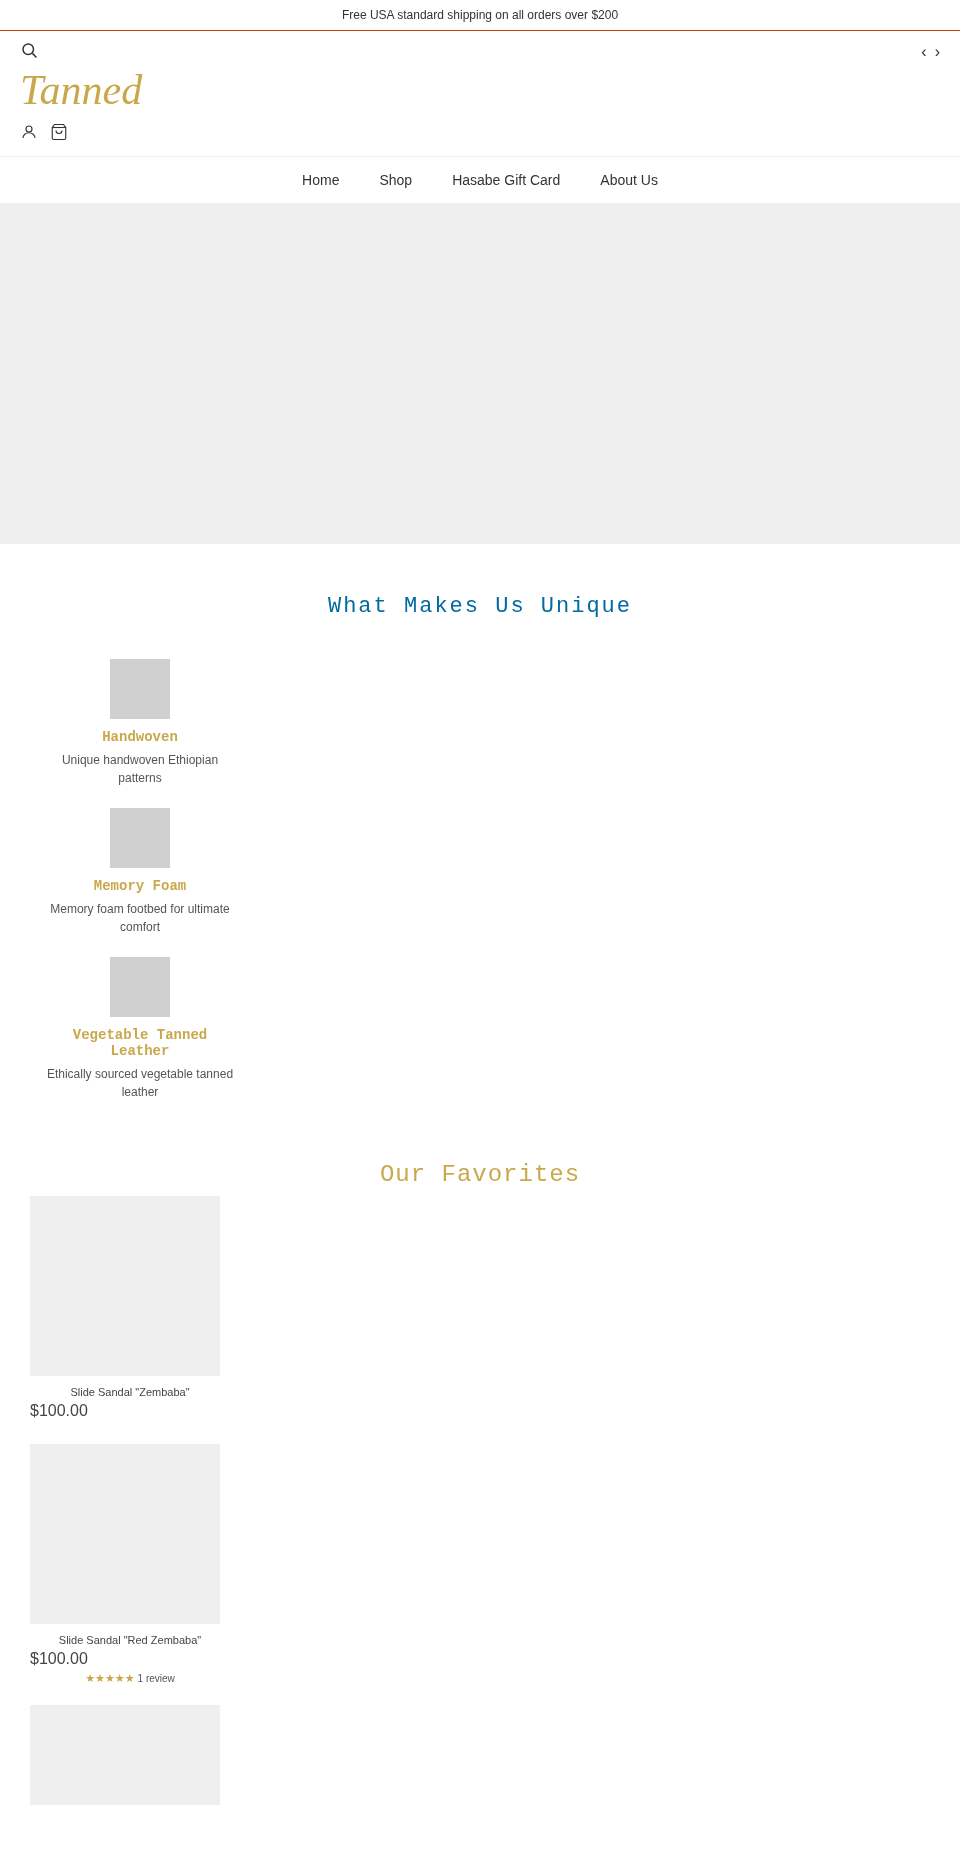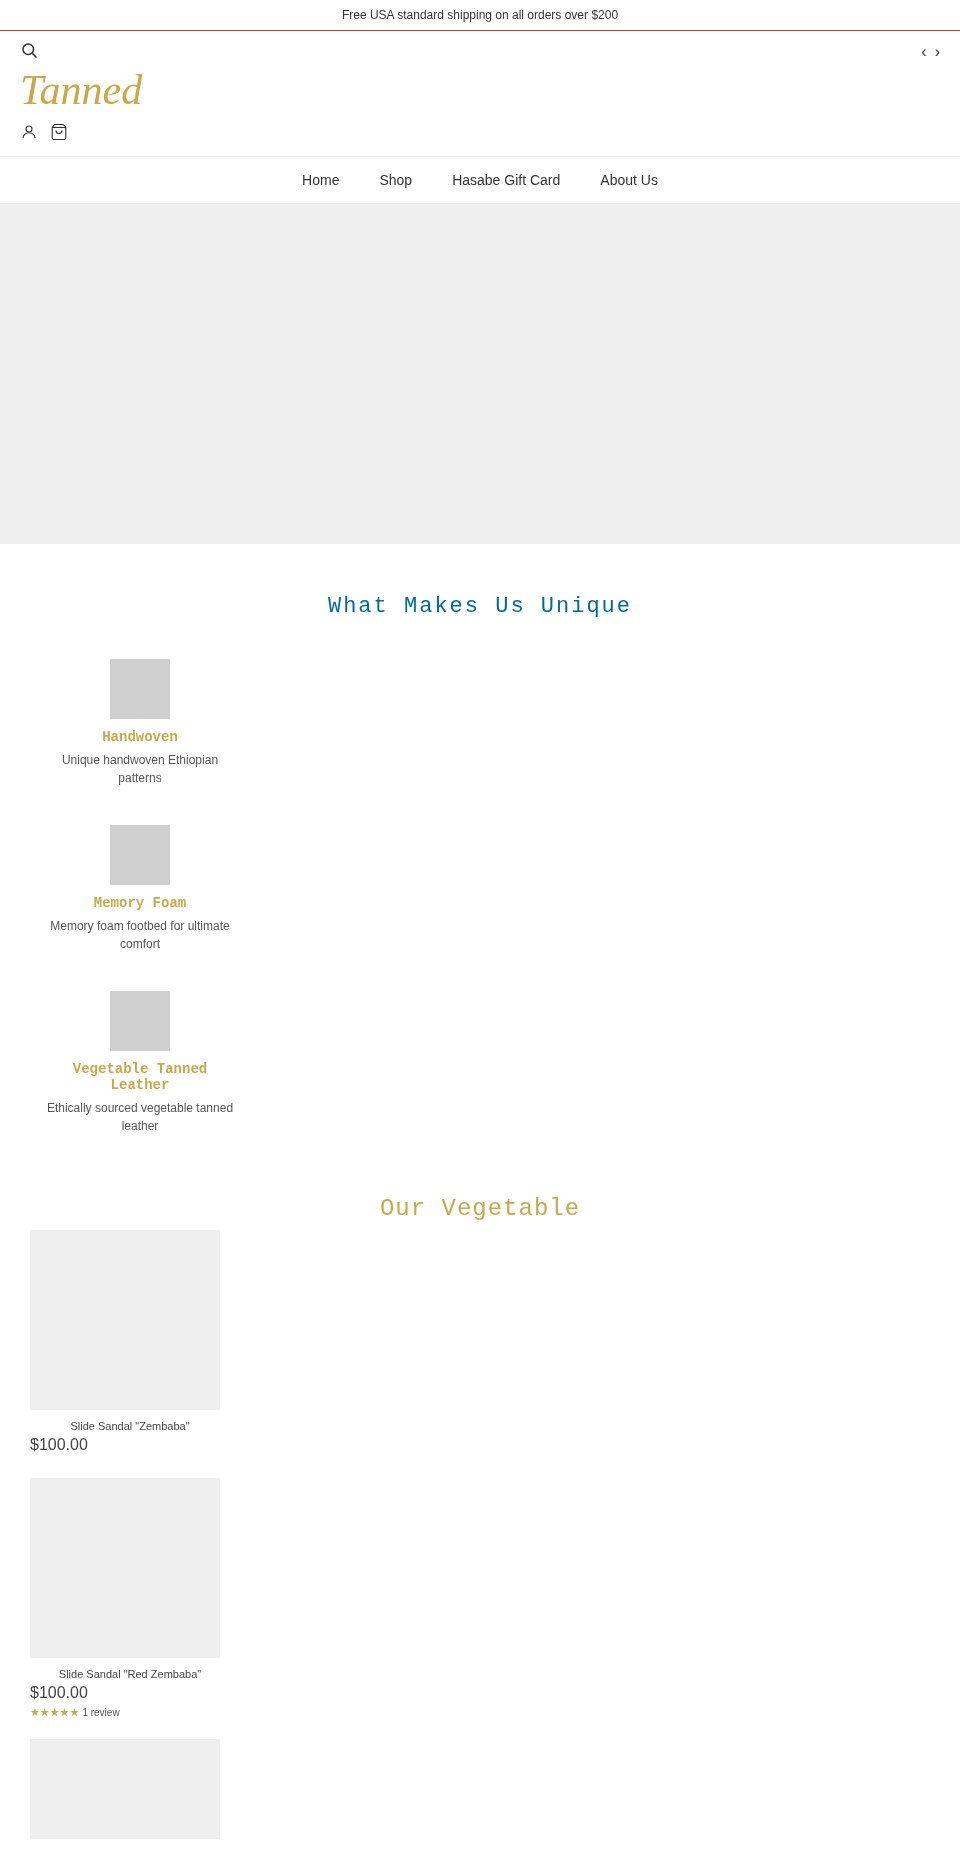--- a/index.html
+++ b/index.html
@@ -96,21 +96,21 @@
       font-size: 22px;
       color: #0369a1;
       letter-spacing: 2px;
       margin-bottom: 40px;
       font-weight: normal;
     }
 
     .unique-features {
       display: flex;
       flex-direction: column;
-      gap: 38px;
+      gap: 21px;
       align-items: flex-start;
       padding: 0 20px;
       max-width: 400px;
     }
     .feature-item {
       display: flex;
       flex-direction: column;
       align-items: center;
       text-align: center;
       width: 200px;
@@ -181,20 +181,21 @@
       margin-bottom: 4px;
     }
     .product-price {
       font-size: 16px;
       color: #444;
       margin-bottom: 4px;
     }
     .product-stars {
       color: #c9a84c;
       font-size: 11px;
+      text-align: center;
     }
     .stars-text {
       color: #555;
       font-size: 10px;
     }
 
     
     .product-card-partial .product-image {
       height: 100px;
     }
@@ -271,21 +272,21 @@
       <div class="feature-image"></div>
       <div class="feature-title">Vegetable Tanned Leather</div>
       <div class="feature-desc">Ethically sourced vegetable tanned leather</div>
     </div>
 
   </div>
 </div>
 
 <div class="section-favorites">
   <div class="favorites-header">
-    <h2 class="favorites-title">Our Vegetable</h2>
+    <h2 class="favorites-title">Our Favorites</h2>
   </div>
 
   <div class="product-list">
 
     <div class="product-card">
       <div class="product-image"></div>
       <div class="product-name">Slide Sandal "Zembaba"</div>
       <div class="product-price">$100.00</div>
     </div>
 

